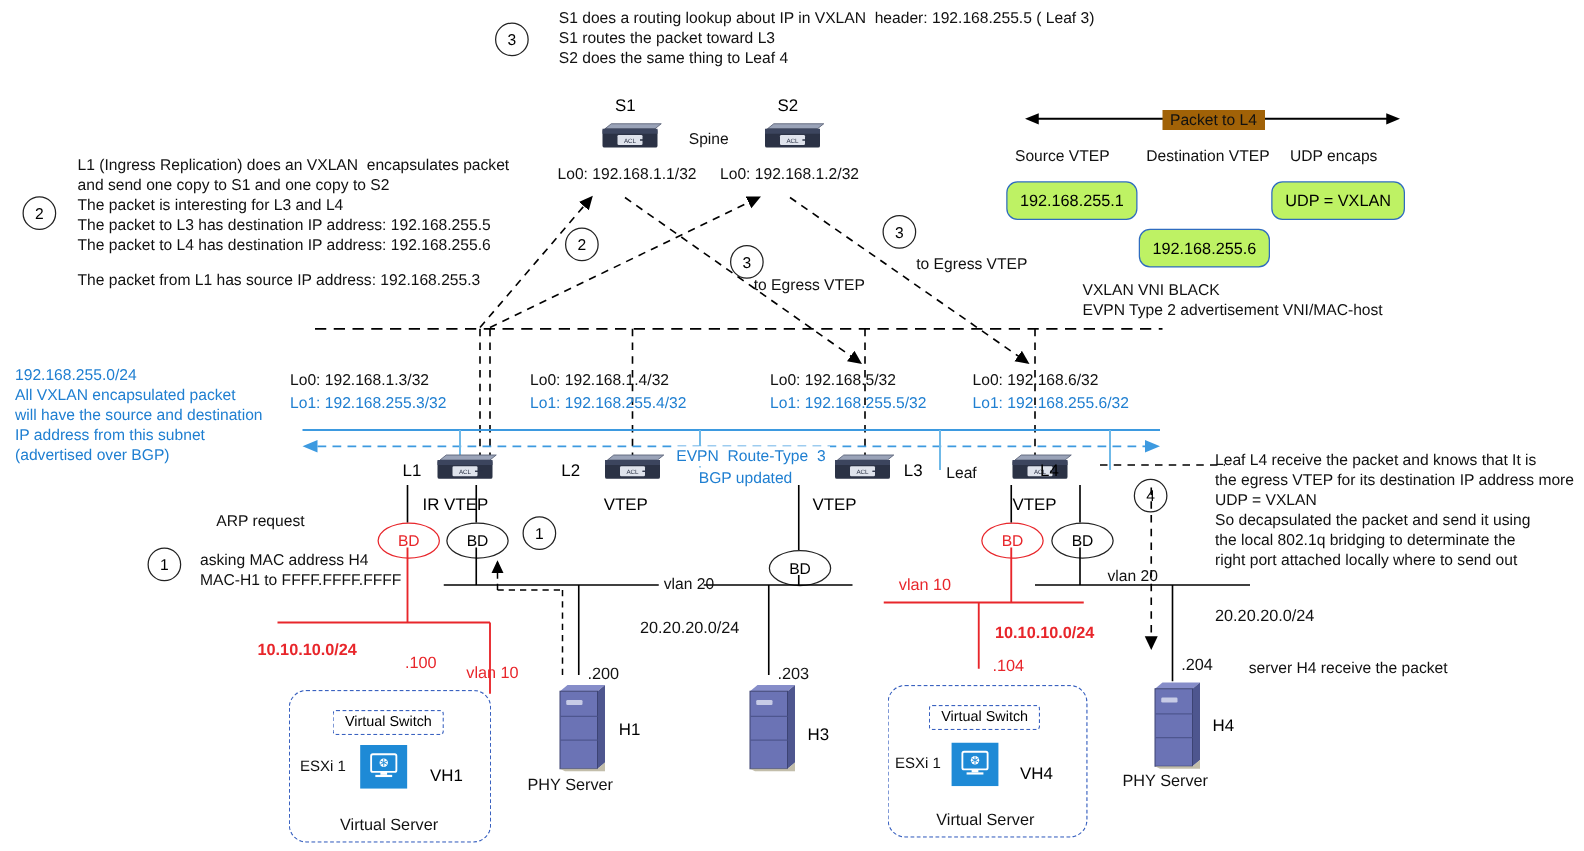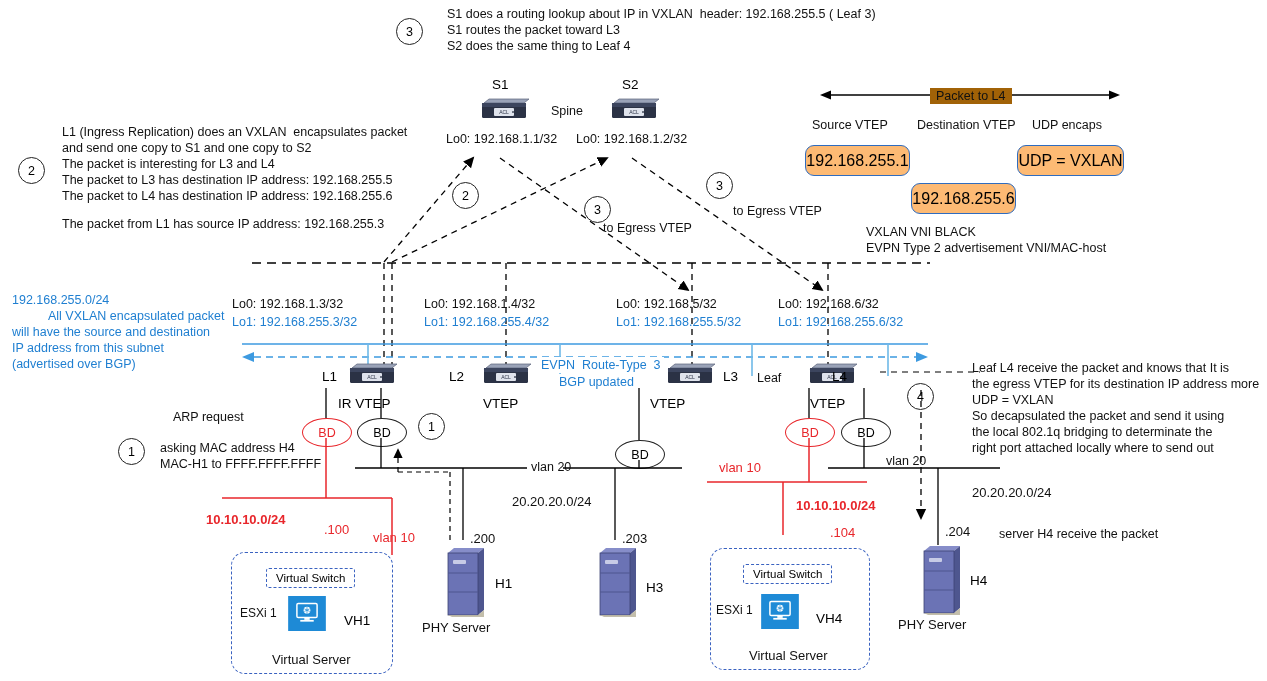--- a/index.html
+++ b/index.html
@@ -11,22 +11,22 @@
   .txt-red{color:#e8262b;}
   .bold{font-weight:bold;}
   .step{width:25px;height:25px;border:1.3px solid #222;border-radius:50%;
         display:flex;align-items:center;justify-content:center;font-size:12.5px;background:#fff;}
   .bd{width:48px;height:27px;border:1.6px solid #222;border-radius:50%;
       display:flex;align-items:center;justify-content:center;font-size:12.5px;background:#fff;}
   .bd-red{border-color:#e8262b;color:#e8262b;}
   .node-label{font-size:13.5px;font-weight:normal;}
   .vswitch{border:1.4px dashed #3a62c0;border-radius:3px;padding:3px 9px;font-size:11.5px;background:#fff;}
   .vserver-box{border:1.6px dashed #3a62c0;border-radius:14px;background:#fff;}
-  .pktbox{border:1.4px solid #2f6cbf;border-radius:9px;background:#fdba74;height:29px;
-          display:flex;align-items:center;justify-content:center;font-size:16px;}
+  .pktbox{border:1.4px solid #2f6cbf;border-radius:9px;background:#bef264;height:29px;
+          display:flex;align-items:center;justify-content:center;font-size:13px;}
   svg{position:absolute;overflow:visible;}
 </style>
 </head>
 <body>
 
 <svg width="0" height="0" style="position:absolute">
   <defs>
     <symbol id="sym-switch" viewBox="0 0 52 26">
       <polygon points="6,6 46,6 51,2 11,2" fill="#9aa3b8" stroke="#5a6278" stroke-width="0.7"></polygon>
       <rect x="4" y="6" width="44" height="15" rx="1.5" fill="#2b3245"></rect>
@@ -123,21 +123,21 @@
 <div class="abs step" style="left:452px;top:182px;">2</div>
 <div class="abs step" style="left:584px;top:196px;">3</div>
 <div class="abs txt" style="left:603px;top:220px;">to Egress VTEP</div>
 <div class="abs step" style="left:706px;top:172px;">3</div>
 <div class="abs txt" style="left:733px;top:203px;">to Egress VTEP</div>
 
 <div class="abs txt" style="left:866px;top:224px;">VXLAN VNI BLACK</div>
 <div class="abs txt" style="left:866px;top:240px;">EVPN Type 2 advertisement VNI/MAC-host</div>
 
 <div class="abs txt txt-blue" style="left:12px;top:292px;">192.168.255.0/24</div>
-<div class="abs txt txt-blue" style="left:12px;top:308px;margin-left:36px;">All VXLAN encapsulated packet</div>
+<div class="abs txt txt-blue" style="left:12px;top:308px;">All VXLAN encapsulated packet</div>
 <div class="abs txt txt-blue" style="left:12px;top:324px;">will have the source and destination</div>
 <div class="abs txt txt-blue" style="left:12px;top:340px;">IP address from this subnet</div>
 <div class="abs txt txt-blue" style="left:12px;top:356px;">(advertised over BGP)</div>
 
 <div class="abs txt" style="left:232px;top:296px;">Lo0: 192.168.1.3/32</div>
 <div class="abs txt txt-blue" style="left:232px;top:314px;">Lo1: 192.168.255.3/32</div>
 <div class="abs txt" style="left:424px;top:296px;">Lo0: 192.168.1.4/32</div>
 <div class="abs txt txt-blue" style="left:424px;top:314px;">Lo1: 192.168.255.4/32</div>
 <div class="abs txt" style="left:616px;top:296px;">Lo0: 192.168.5/32</div>
 <div class="abs txt txt-blue" style="left:616px;top:314px;">Lo1: 192.168.255.5/32</div>
@@ -248,21 +248,21 @@
 
 <div class="abs txt txt-red bold" style="left:206px;top:512px;font-size:13px;">10.10.10.0/24</div>
 <div class="abs txt txt-red" style="left:324px;top:522px;font-size:13px;">.100</div>
 <div class="abs txt txt-red" style="left:373px;top:530px;font-size:13px;">vlan 10</div>
 <div class="abs txt" style="left:531px;top:459px;">vlan 20</div>
 <div class="abs txt" style="left:512px;top:494px;font-size:13px;">20.20.20.0/24</div>
 <div class="abs txt" style="left:470px;top:531px;font-size:13px;">.200</div>
 <div class="abs txt" style="left:622px;top:531px;font-size:13px;">.203</div>
 <div class="abs txt txt-red" style="left:719px;top:460px;font-size:13px;">vlan 10</div>
 <div class="abs txt txt-red bold" style="left:796px;top:498px;font-size:13px;">10.10.10.0/24</div>
-<div class="abs txt txt-red" style="left:794px;top:525px;font-size:13px;margin-left:36px;">.104</div>
+<div class="abs txt txt-red" style="left:794px;top:525px;font-size:13px;">.104</div>
 <div class="abs txt" style="left:886px;top:453px;">vlan 20</div>
 <div class="abs txt" style="left:972px;top:485px;font-size:13px;">20.20.20.0/24</div>
 <div class="abs txt" style="left:945px;top:524px;font-size:13px;">.204</div>
 <div class="abs txt" style="left:999px;top:526px;">server H4 receive the packet</div>
 
 <div class="abs vserver-box" style="left:231px;top:552px;width:160px;height:120px;"></div>
 <div class="abs vswitch" style="left:266px;top:568px;">Virtual Switch</div>
 <div class="abs txt" style="left:240px;top:605px;font-size:12px;">ESXi 1</div>
 <svg class="abs" style="left:288px;top:596px;width:38px;height:35px;">
     <use href="#sym-vm" width="38" height="35"></use>

